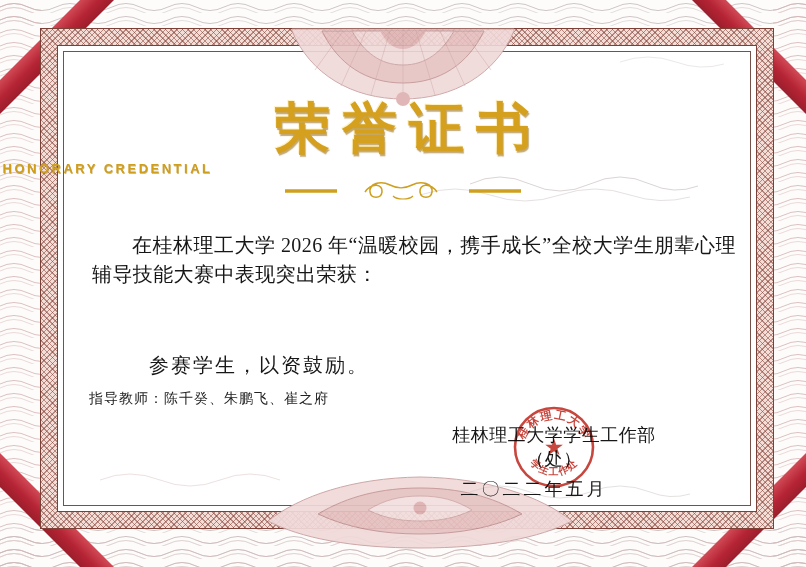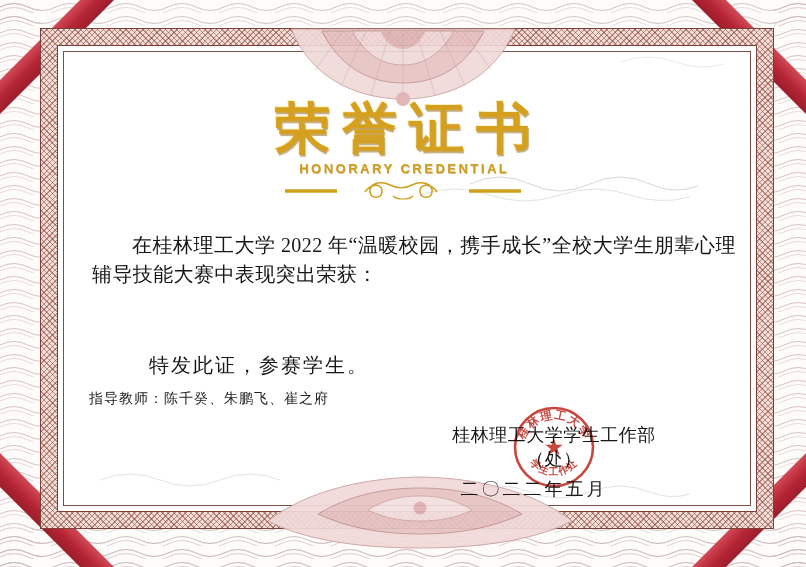--- a/index.html
+++ b/index.html
@@ -37,21 +37,21 @@
   .decor-inner{position:absolute;left:0;top:0;z-index:5;pointer-events:none;}
   .content{position:absolute;inset:0;z-index:6;color:#1a1a1a;padding-left:12px;}
   
   .title{
     position:absolute;top:92px;left:0;width:100%;text-align:center;
     font-size:55px;font-weight:bold;letter-spacing:12px;text-indent:12px;
     color:#d4a01d;
     text-shadow:1px 2px 1px rgba(143,98,8,.55), -1px -1px 0 rgba(255,232,150,.6);
   }
   .subtitle{
-    position:absolute;top:161px;left:0;width:100%;text-align:center;
+    position:absolute;top:161px;left:0;width:100%;
     font-family:"Liberation Sans","DejaVu Sans",sans-serif;
     font-size:13px;font-weight:bold;letter-spacing:2.5px;text-indent:2.5px;
     color:#cf9e1c;text-shadow:.5px .5px 0 rgba(150,105,10,.45);
   }
   .flourish{position:absolute;top:180px;left:273px;}
   
   .recipient{position:absolute;top:201px;left:106px;font-size:24px;font-weight:bold;color:#1c1c1c;}
   .recipient-name{
     display:inline-block;min-width:248px;letter-spacing:5px;
     border-bottom:2px solid #2a2a2a;padding:0 12px 3px 4px;
@@ -152,24 +152,24 @@
     <svg class="flourish" width="260" height="22">
       <g stroke="#cf9f1e" fill="none">
         <path d="M12 11 h52" stroke-width="3.5"></path>
         <path d="M196 11 h52" stroke-width="3.5"></path>
         <path d="M92 12 c7 -10 18 -8 17 0 c-1 7 -11 7 -12 0 c-1 -8 10 -12 20 -7 c8 4 14 4 22 0 c10 -5 21 -1 20 7 c-1 7 -11 7 -12 0 c-1 -8 10 -10 17 0" stroke-width="1.6"></path>
         <path d="M120 16 c4 4 16 4 20 0" stroke-width="1.2"></path>
       </g>
     </svg>
 
 
-    <div class="citation">在桂林理工大学 2022 年“温暖校园，携手成长”全校大学生朋辈心理辅导技能大赛中表现突出荣获：</div>
+    <div class="citation">在桂林理工大学 2026 年“温暖校园，携手成长”全校大学生朋辈心理辅导技能大赛中表现突出荣获：</div>
 
 
-    <div class="closing">特发此证，参赛学生。</div>
+    <div class="closing">参赛学生，以资鼓励。</div>
 
     <div class="credits">
       <div class="credits-line">指导教师：陈千癸、朱鹏飞、崔之府</div>
     </div>
 
     <div class="signature">
       <div class="sig-issuer">桂林理工大学学生工作部（处）</div>
       <div class="sig-date">二〇二二年五月</div>
     </div>
 

